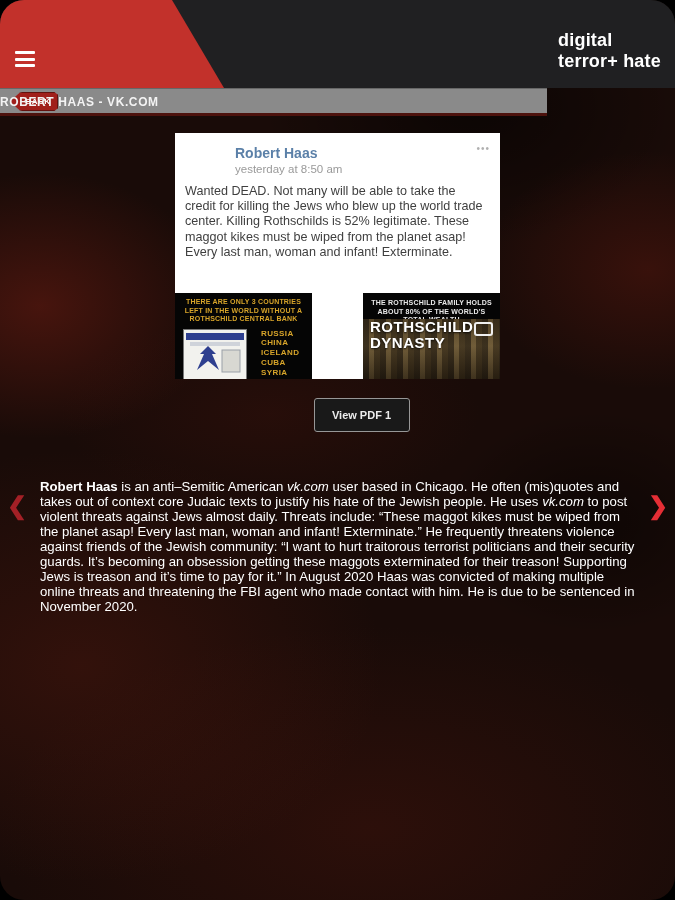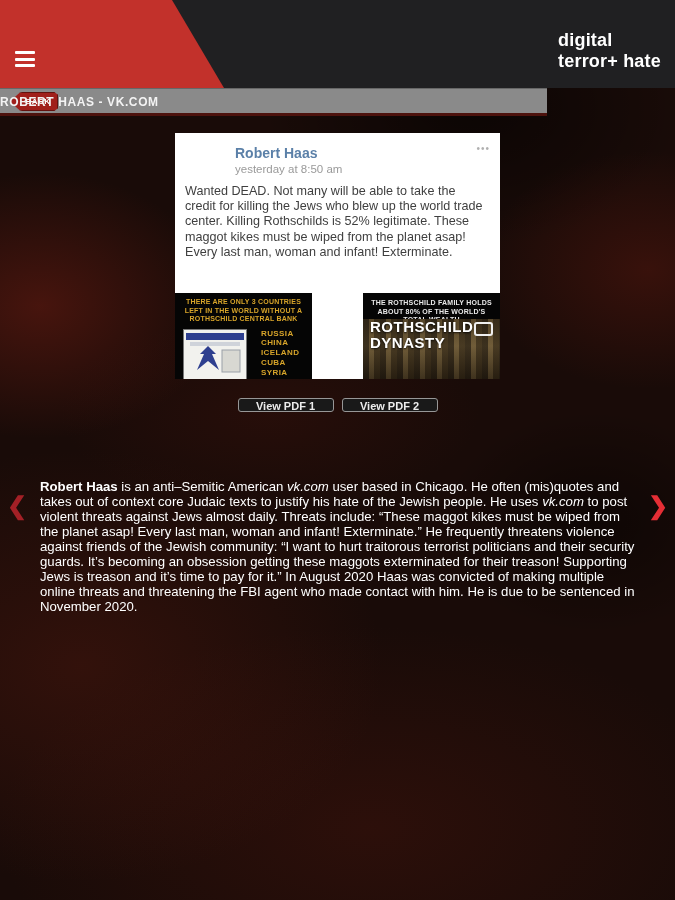--- a/index.html
+++ b/index.html
@@ -8,20 +8,21 @@
     position:relative; width:675px; height:900px; overflow:hidden;
     background-color:#190b08;
     background-image:
       radial-gradient(ellipse 260px 190px at 6% 34%, rgba(140,35,22,.40), transparent 70%),
       radial-gradient(ellipse 240px 170px at 96% 30%, rgba(120,30,18,.33), transparent 70%),
       radial-gradient(ellipse 420px 300px at 12% 74%, rgba(110,32,18,.30), transparent 72%),
       radial-gradient(ellipse 520px 280px at 55% 92%, rgba(95,26,15,.28), transparent 72%),
       radial-gradient(ellipse 300px 200px at 70% 12%, rgba(0,0,0,.55), transparent 70%),
       radial-gradient(ellipse 220px 160px at 88% 58%, rgba(0,0,0,.45), transparent 70%),
       radial-gradient(ellipse 300px 140px at 40% 46%, rgba(80,22,14,.25), transparent 70%);
+    border-radius: 24px;
   }
 
   
   .header{position:absolute;left:0;top:0;width:675px;height:88px;background:#202022;}
   .header-red{position:absolute;left:0;top:0;width:240px;height:88px;background:#c2312b;
     clip-path:polygon(0 0,172px 0,224px 88px,0 88px);}
   .hamburger{position:absolute;left:15px;top:51px;width:20px;height:17px;cursor:pointer;}
   .hamburger span{display:block;width:20px;height:3.2px;background:#fff;margin-bottom:3.4px;border-radius:1px;}
   .logo{position:absolute;right:14px;top:30px;text-align:left;color:#fff;
     font-weight:bold;font-size:18px;line-height:21px;letter-spacing:.2px;}
@@ -67,22 +68,22 @@
   .tr-image{position:absolute;left:0;right:0;top:26px;bottom:0;
     background:
       repeating-linear-gradient(90deg, rgba(20,14,8,.55) 0 6px, rgba(120,95,55,.25) 6px 11px, rgba(35,25,12,.5) 11px 17px),
       linear-gradient(180deg,#4a3c24 0,#6e5c3a 45%,#2c2315 100%);}
   .tr-title{position:absolute;left:7px;top:0;color:#fff;font-weight:bold;font-size:15px;line-height:16px;
     letter-spacing:.5px;text-shadow:0 1px 2px rgba(0,0,0,.8);}
   .tv-icon{position:absolute;right:7px;top:3px;width:15px;height:10px;border:2.5px solid #efefef;border-radius:3px;}
 
   
   .pdf-row{position:absolute;left:0;width:675px;top:398px;display:flex;justify-content:center;gap:8px;}
-  .pdf-btn{width:96px;height:14px;background:#191919;border:1px solid #979797;border-radius:3px;
-    color:#ececec;font-size:11px;font-weight:bold;font-family:"Liberation Sans",sans-serif;cursor:pointer;}
+  .pdf-btn{width:96px;height:34px;background:#191919;border:1px solid #979797;border-radius:3px;
+    color:#ececec;font-size:11px;font-weight:bold;font-family:"Liberation Sans",sans-serif;cursor:pointer;margin-left:48px;}
 
   
   .desc{position:absolute;left:40px;top:479px;width:597px;color:#ffffff;
     font-size:13.2px;line-height:15px;font-weight:500;}
   .desc b{font-weight:bold;}
   .desc i{font-style:italic;}
 
   
   .chev{position:absolute;top:492px;font-size:24px;font-weight:bold;cursor:pointer;line-height:28px;}
   .chev-left{left:7px;color:#a32026;}
@@ -152,21 +153,20 @@
             <div>DYNASTY</div>
           </div>
           <div class="tv-icon"></div>
         </div>
       </div>
     </div>
   </div>
 
   <div class="pdf-row">
     <button class="pdf-btn">View PDF 1</button>
-    <button class="pdf-btn">View PDF 2</button>
   </div>
 
   <div class="desc">
     <b>Robert Haas</b><span> is an anti–Semitic American </span><i>vk.com</i><span> user based in Chicago. He often (mis)quotes and takes out of context core Judaic texts to justify his hate of the Jewish people. He uses </span><i>vk.com</i><span> to post violent threats against Jews almost daily. Threats include: “These maggot kikes must be wiped from the planet asap! Every last man, woman and infant! Exterminate.” He frequently threatens violence against friends of the Jewish community: “I want to hurt traitorous terrorist politicians and their security guards. It’s becoming an obsession getting these maggots exterminated for their treason! Supporting Jews is treason and it’s time to pay for it.” In August 2020 Haas was convicted of making multiple online threats and threatening the FBI agent who made contact with him. He is due to be sentenced in November 2020.</span>
   </div>
 
   <div class="chev chev-left">❮</div>
   <div class="chev chev-right">❯</div>
 
 </div>

